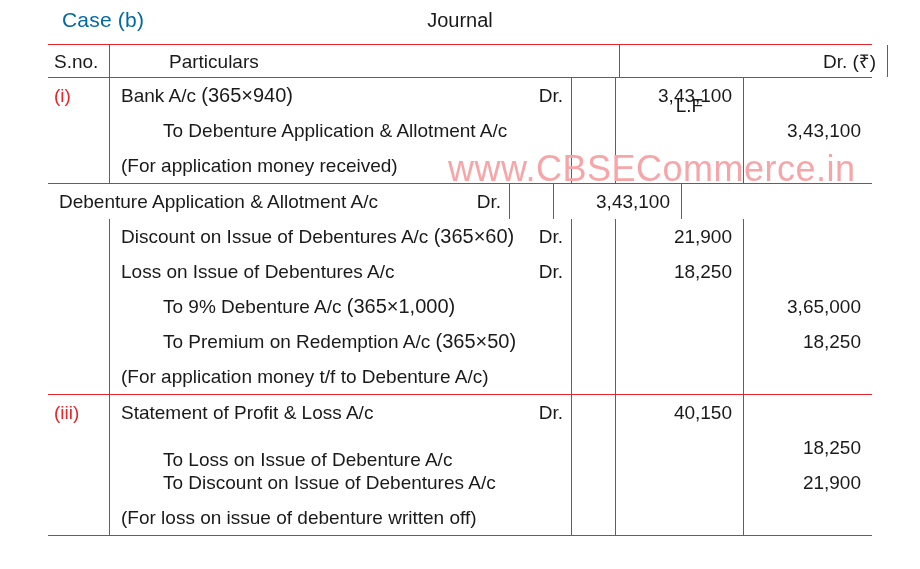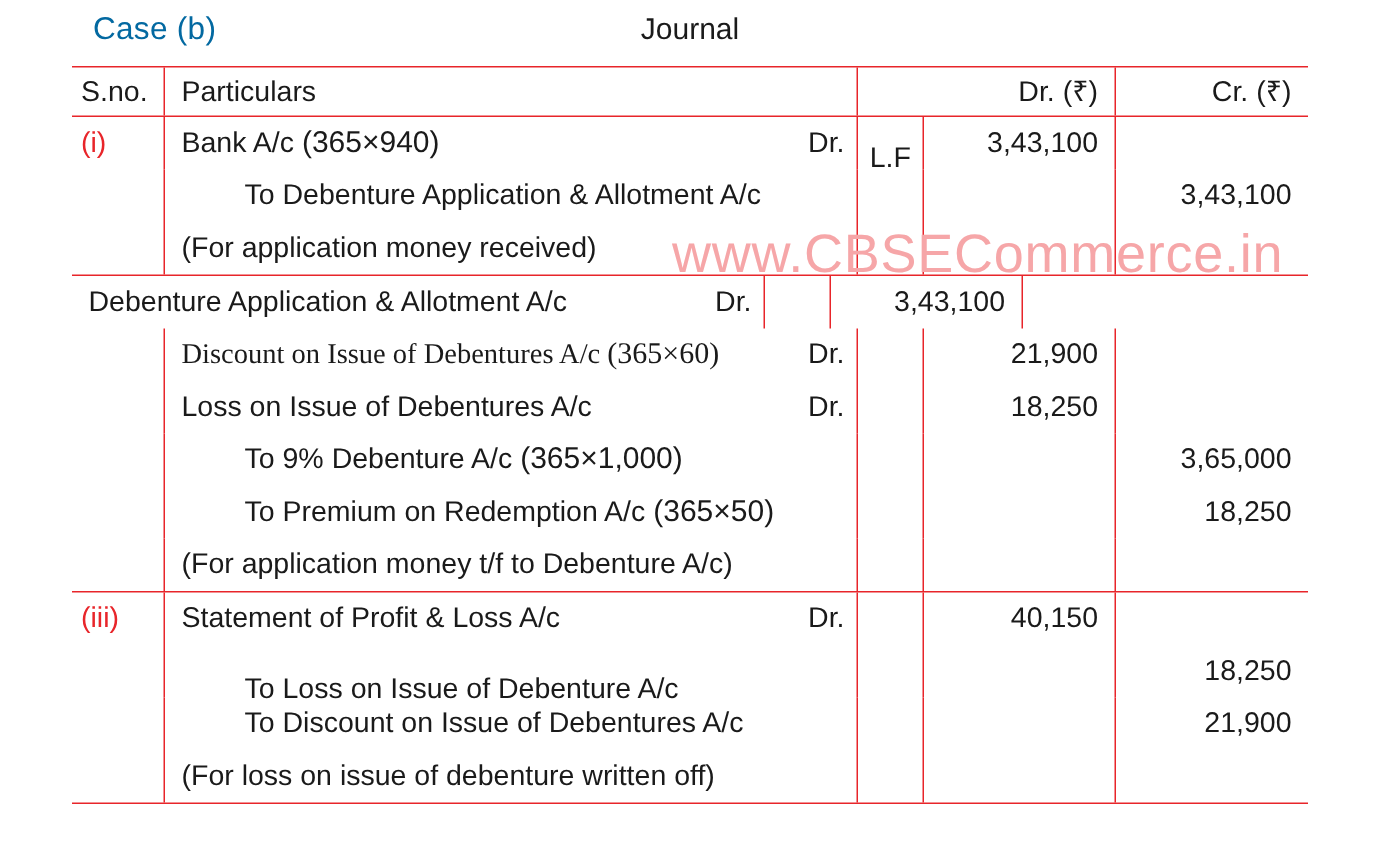--- a/index.html
+++ b/index.html
@@ -54,20 +54,21 @@
     width: 824px;
     border-top: 1.6px solid #e8252a;
     border-bottom: 1.6px solid #e8252a;
     box-sizing: border-box;
   }
 
   .row {
     display: flex;
     width: 100%;
     box-sizing: border-box;
+    gap: 48px;
   }
 
   .col-sno {
     width: 62px;
     flex: 0 0 62px;
     box-sizing: border-box;
     border-right: 1.6px solid #e8252a;
     padding-left: 6px;
     padding-right: 4px;
   }
@@ -225,21 +226,21 @@
         </div>
         <div class="entry">
           <div class="line">
             <div class="col-part"><span class="narr" style="display: inline-block;"><span>Debenture Application &amp; Allotment A/c</span></span><span class="dr-mark">Dr.</span></div>
             <div class="col-lf"></div>
             <div class="col-dr">3,43,100</div>
             <div class="col-cr"></div>
           </div>
           <div class="line">
             <div class="col-sno"></div>
-            <div class="col-part"><span class="narr" style="display: inline-block; font-family: Liberation Serif, serif;"><span>Discount on Issue of Debentures A/c</span> <span class="small">(365×60)</span></span><span class="dr-mark">Dr.</span></div>
+            <div class="col-part"><span class="narr" style="display: inline-block;"><span>Discount on Issue of Debentures A/c</span> <span class="small">(365×60)</span></span><span class="dr-mark">Dr.</span></div>
             <div class="col-lf"></div>
             <div class="col-dr">21,900</div>
             <div class="col-cr"></div>
           </div>
           <div class="line">
             <div class="col-sno"></div>
             <div class="col-part"><span class="narr" style="display: inline-block;"><span>Loss on Issue of Debentures A/c</span></span><span class="dr-mark">Dr.</span></div>
             <div class="col-lf"></div>
             <div class="col-dr">18,250</div>
             <div class="col-cr"></div>

